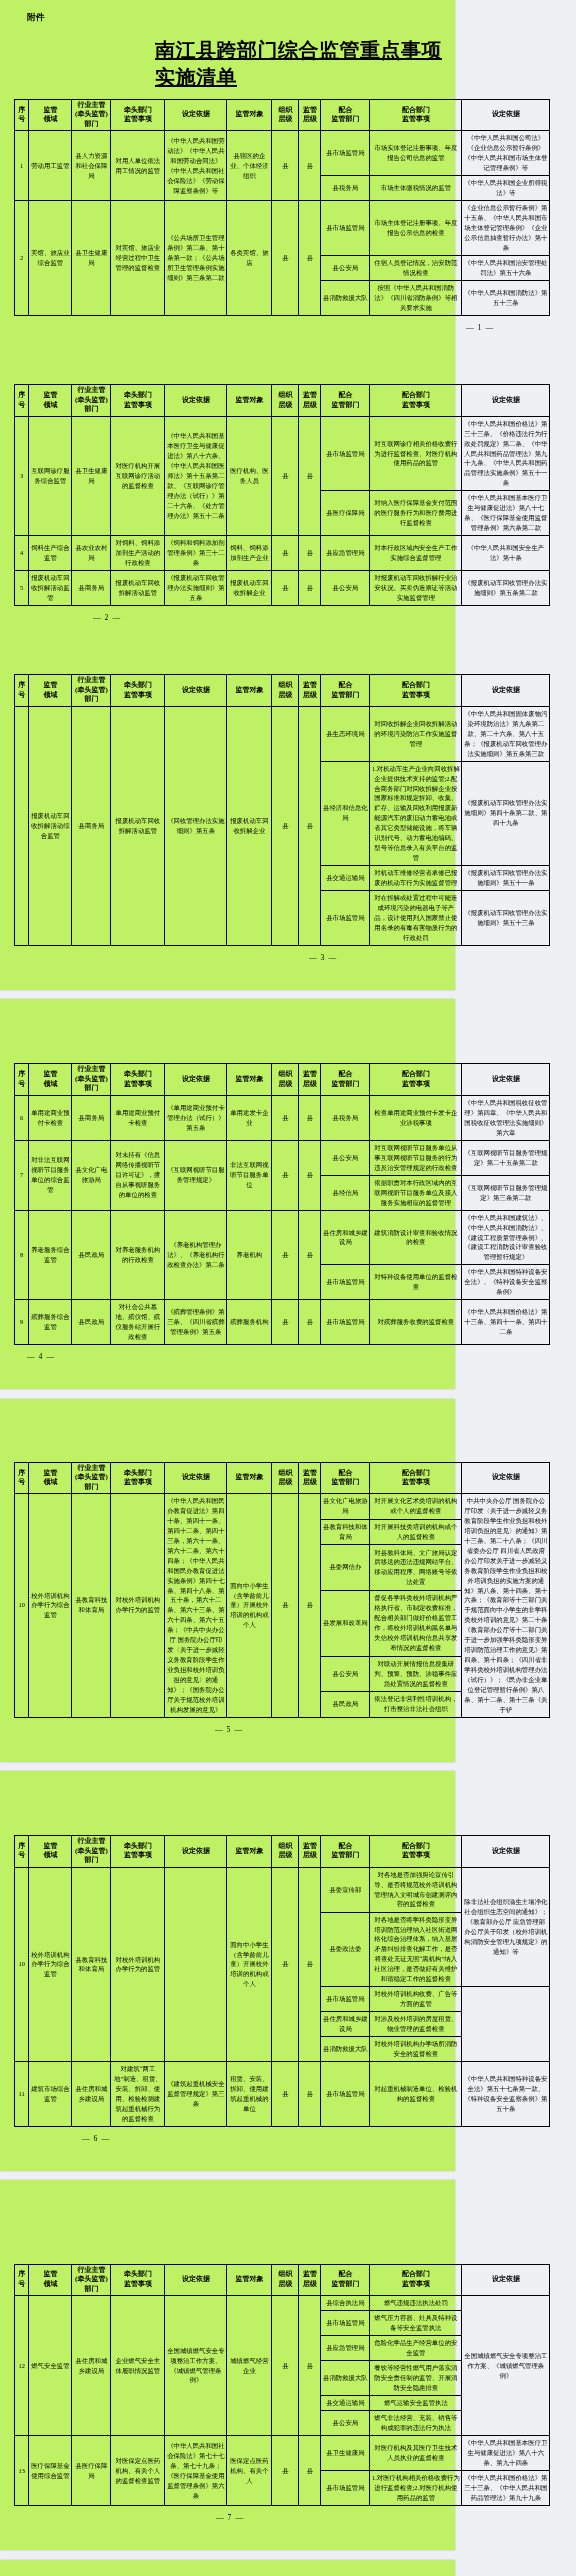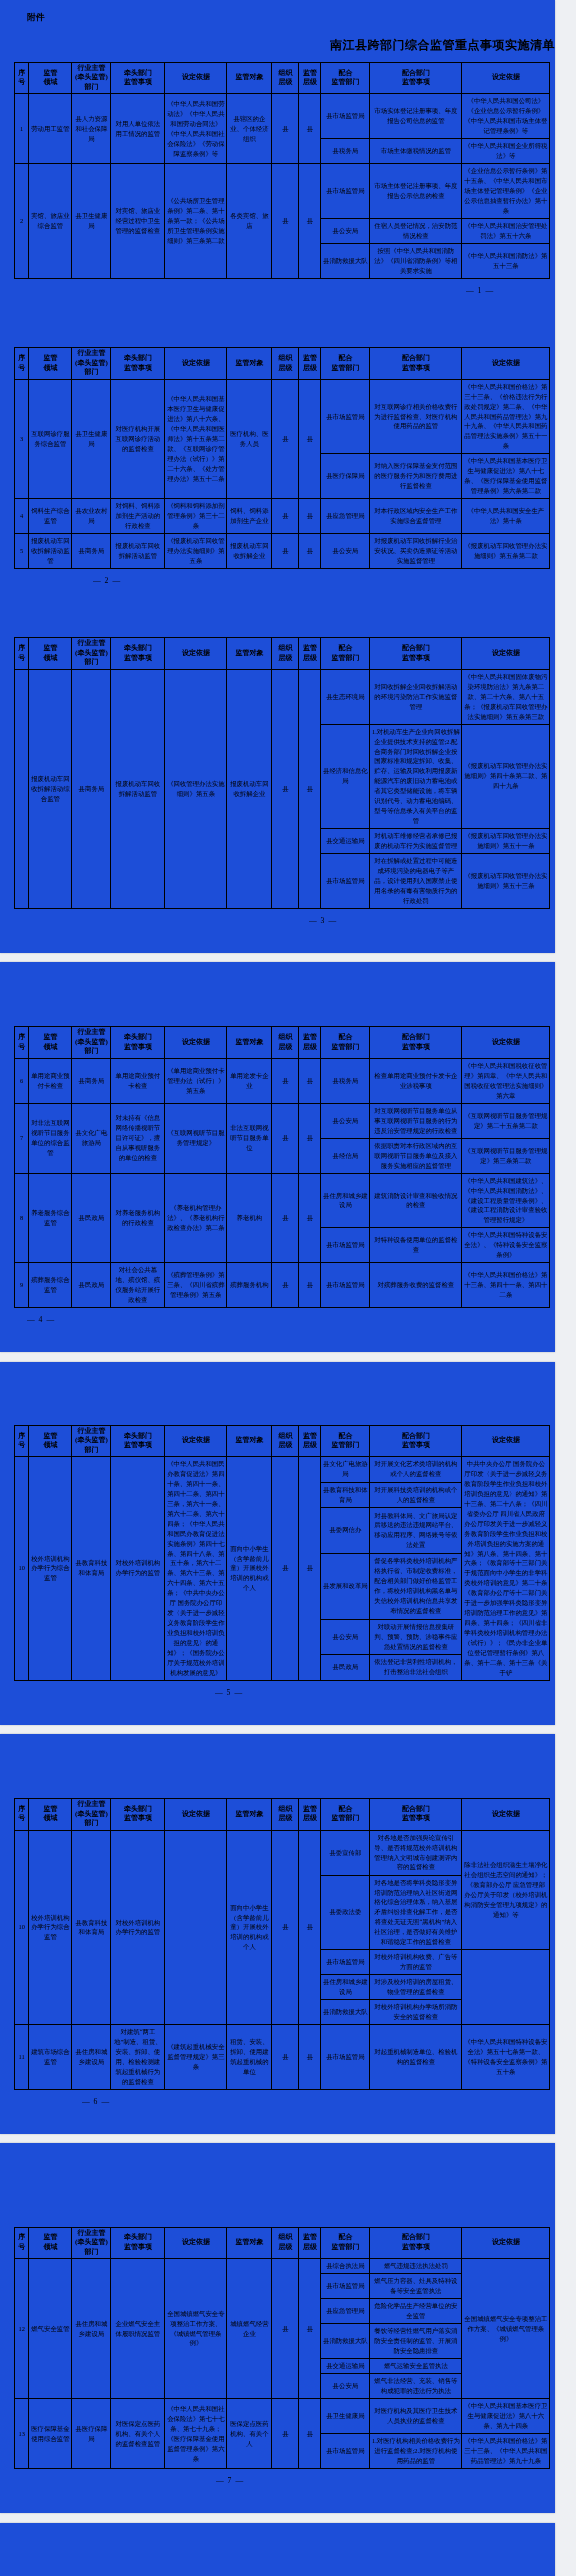--- a/index.html
+++ b/index.html
@@ -4,37 +4,38 @@
 <style>
   html,body { margin:0; padding:0; }
   body {
     width:577px;
     background:#eef0f3;
     font-family:"Liberation Serif","DejaVu Serif",serif;
     color:#000;
   }
   #doc { width:577px; }
   .sheet {
-    width:555px;
-    background:#1d4ed8;
+    width:455px;
+    background:#bef264;
     margin:0 0 9.3px 0;
     box-shadow:0 0 1.5px rgba(110,115,130,.5);
     overflow:visible;
   }
   .sheet:last-child { margin-bottom:0; min-height:361px; }
   .attach {
     font-size:8.8px; font-weight:700;
     padding:12.4px 0 0 27px;
   }
   .doctitle {
-    font-size:12px; font-weight:700;
+    font-size:20px; font-weight:700;
     padding:12.4px 0 0 155px;
-    text-align:right;
+    text-align:left;
     letter-spacing:0.5px;
     font-family:"Liberation Sans","DejaVu Sans",sans-serif;
+    text-decoration:underline;
   }
   .docpage { padding-top:8.2px; }
   .docpage + .docpage { margin-top:44px; }
   table.grid {
     border-collapse:collapse;
     table-layout:fixed;
     width:534px;
     margin-left:14px;
     border:1px solid #000;
   }

